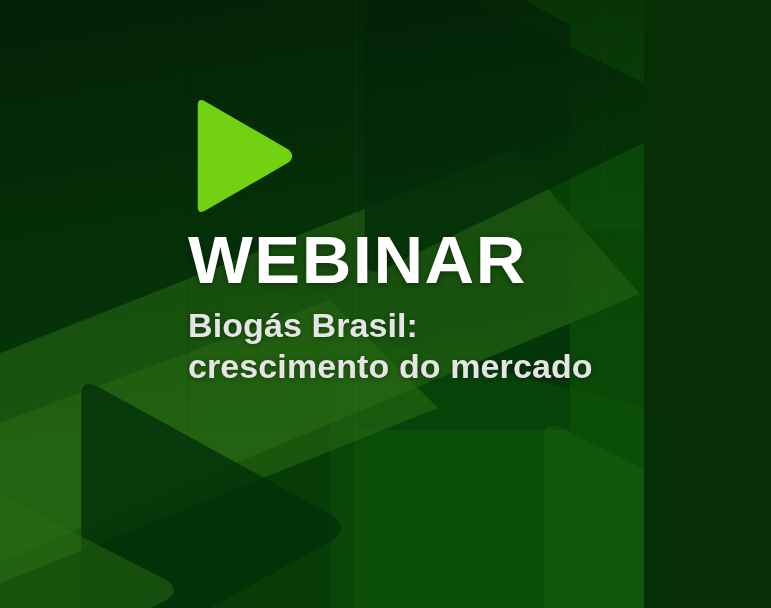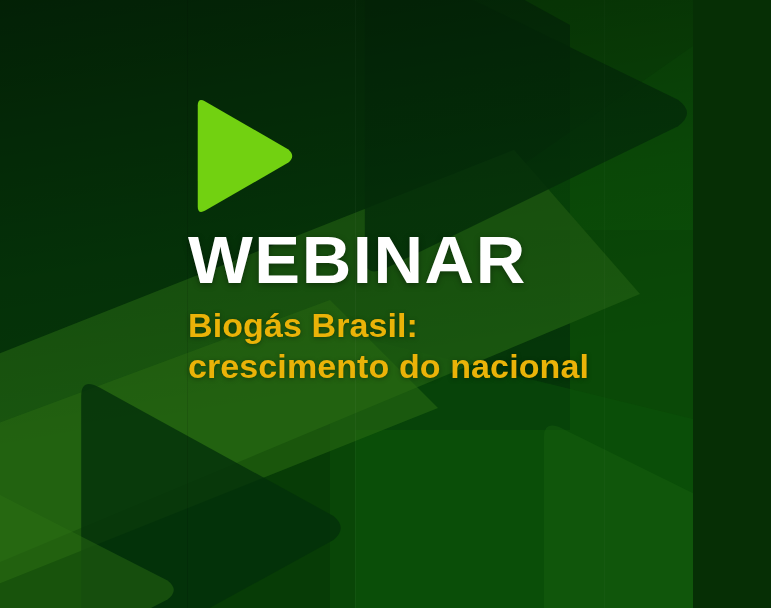--- a/index.html
+++ b/index.html
@@ -7,21 +7,21 @@
 
   html, body {
     width:771px; height:608px;
     background:#062f05;
     font-family:"Liberation Sans", sans-serif;
     overflow:hidden;
   }
 
   #banner {
     position:relative;
-    width:693px; height:608px;
+    width:644px; height:608px;
     overflow:hidden;
     background:#0a4307;
   }
 
   
   .bg-layer { position:absolute; pointer-events:none; }
 
   
   .band {
     position:absolute; top:-40px; height:700px;
@@ -119,21 +119,21 @@
     margin-bottom:14px;
     text-shadow:0 2px 6px rgba(0,0,0,.35);
     font-stretch:condensed;
     transform:scaleX(1.04);
     transform-origin:left center;
   }
 
   #headline {
     font-size:34px;
     font-weight:700;
-    color:#eab308;
+    color:#e5e5e5;
     line-height:1.21;
     letter-spacing:.1px;
     text-shadow:0 1px 5px rgba(0,0,0,.35);
     max-width:470px;
   }
   #headline .ln { display:block; white-space:pre; }
 </style>
 </head>
 <body>
 
@@ -183,17 +183,17 @@
     <div id="brand-play">
       <svg viewBox="0 0 100 110" preserveAspectRatio="none">
         <path d="M9 9 Q9 1 16 5 L93 49 Q100 55 93 61 L16 105 Q9 109 9 101 Z" fill="#72d111"></path>
       </svg>
     </div>
 
     <div id="kicker">WEBINAR</div>
 
     <div id="headline">
       <span class="ln">Biogás Brasil:</span>
-      <span class="ln">crescimento do nacional</span>
+      <span class="ln">crescimento do mercado</span>
     </div>
 
   </div>
 </div>
 
 </body></html>

